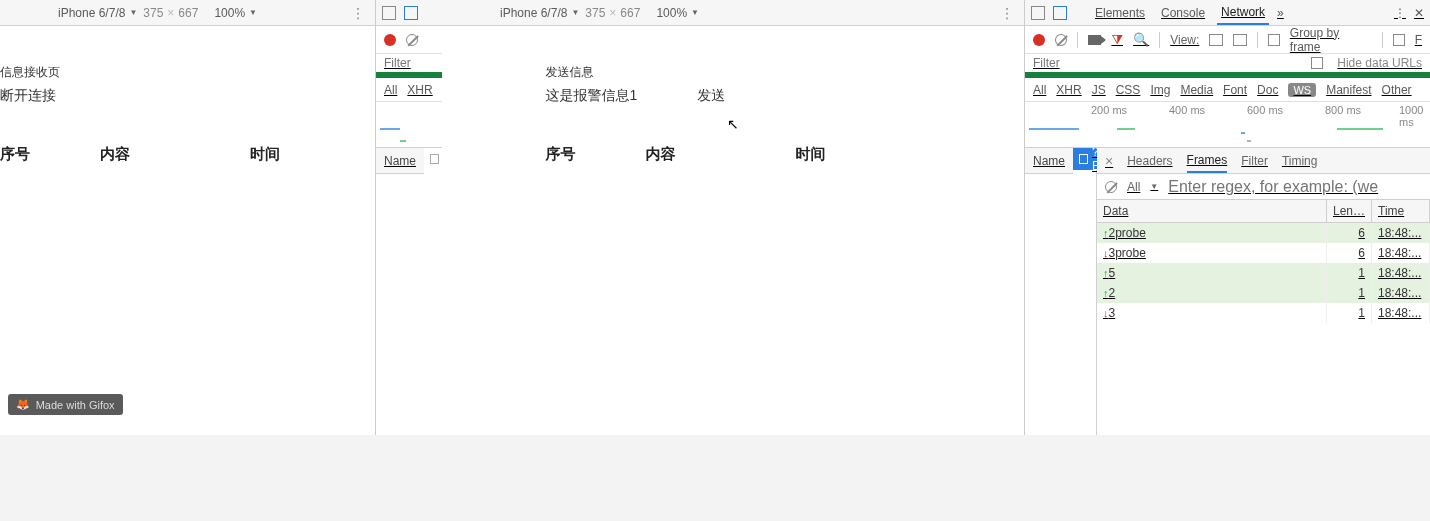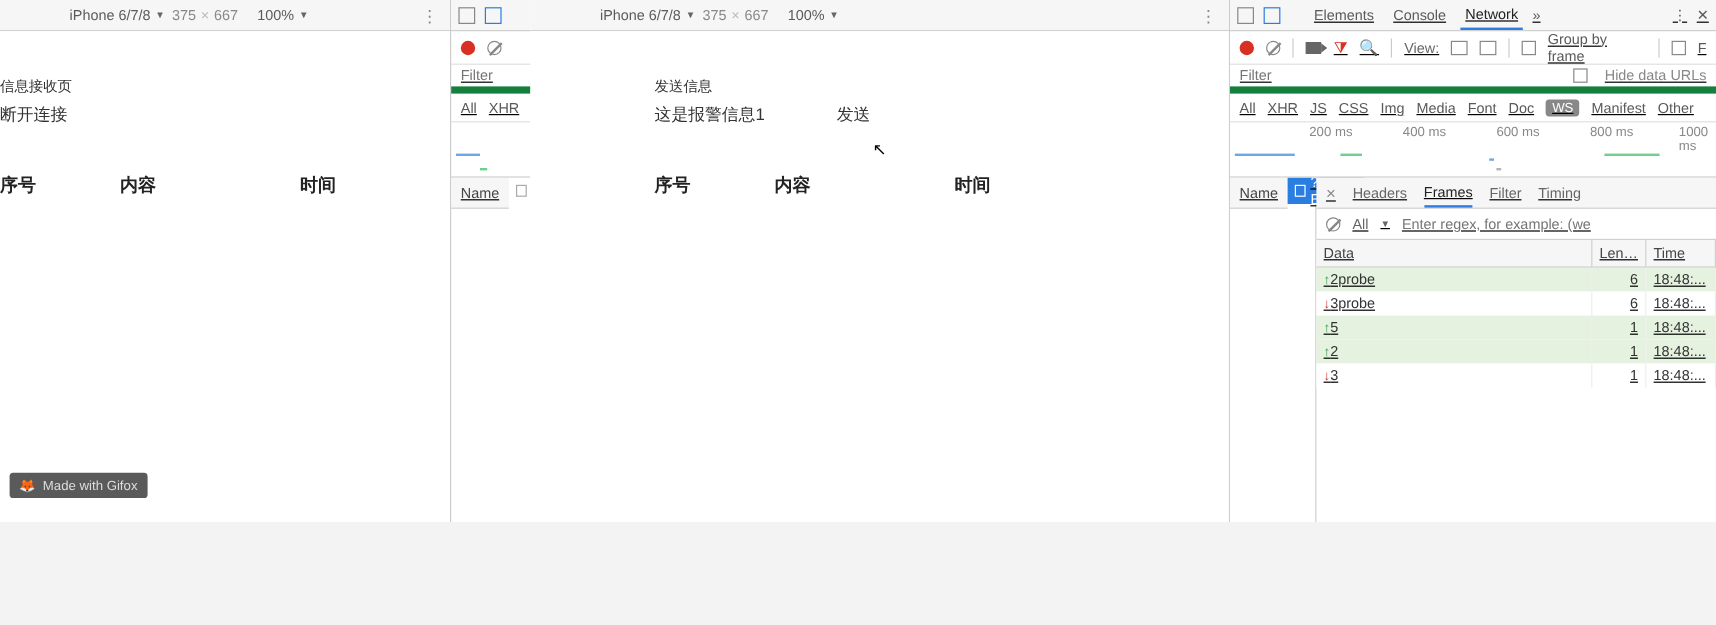--- a/index.html
+++ b/index.html
@@ -67,21 +67,21 @@
 .dt-names .item.sel { background:#2a7de1; color:#fff; }
 .dt-names .item .sq { width:10px; height:10px; border:1px solid #aaa; }
 .dt-names .item.sel .sq { border-color:#fff; background:#2a7de1; }
 
 .dt-detail { flex:1; display:flex; flex-direction:column; font-size:12px; }
 .dt-detail .tabs { height:26px; border-bottom:1px solid #d0d0d0; display:flex; align-items:center; gap:14px; padding:0 8px; color:#666; background:#f6f6f6; }
 .dt-detail .tabs .x { color:#888; font-size:14px; cursor:pointer; }
 .dt-detail .tabs .t { cursor:pointer; }
 .dt-detail .tabs .t.active { color:#222; border-bottom:2px solid #2a7de1; padding-bottom:4px; margin-top:4px; }
 .dt-detail .filterbar { height:26px; border-bottom:1px solid #d0d0d0; display:flex; align-items:center; gap:10px; padding:0 8px; color:#666; }
-.dt-detail .filterbar input { border:none; outline:none; font-size:12px; color:#888; flex:1; }
+.dt-detail .filterbar input { border:none; outline:none; font-size:16px; color:#888; flex:1; }
 
 .frames-table { width:100%; border-collapse:collapse; font-size:12px; }
 .frames-table th { text-align:left; font-weight:400; color:#444; background:#f6f6f6; border-bottom:1px solid #d0d0d0; border-right:1px solid #d0d0d0; padding:4px 6px; }
 .frames-table td { padding:3px 6px; border-right:1px solid #eee; color:#333; }
 .frames-table tr.up { background:#e4f2df; }
 .frames-table tr.down { background:#fff; }
 .arrow-up { color:#2e9e3f; font-size:11px; }
 .arrow-down { color:#d93025; font-size:11px; }
 .frames-table td.len { text-align:right; border-left:1px solid #d0d0d0; }
 .frames-table td.time { border-left:1px solid #d0d0d0; }

